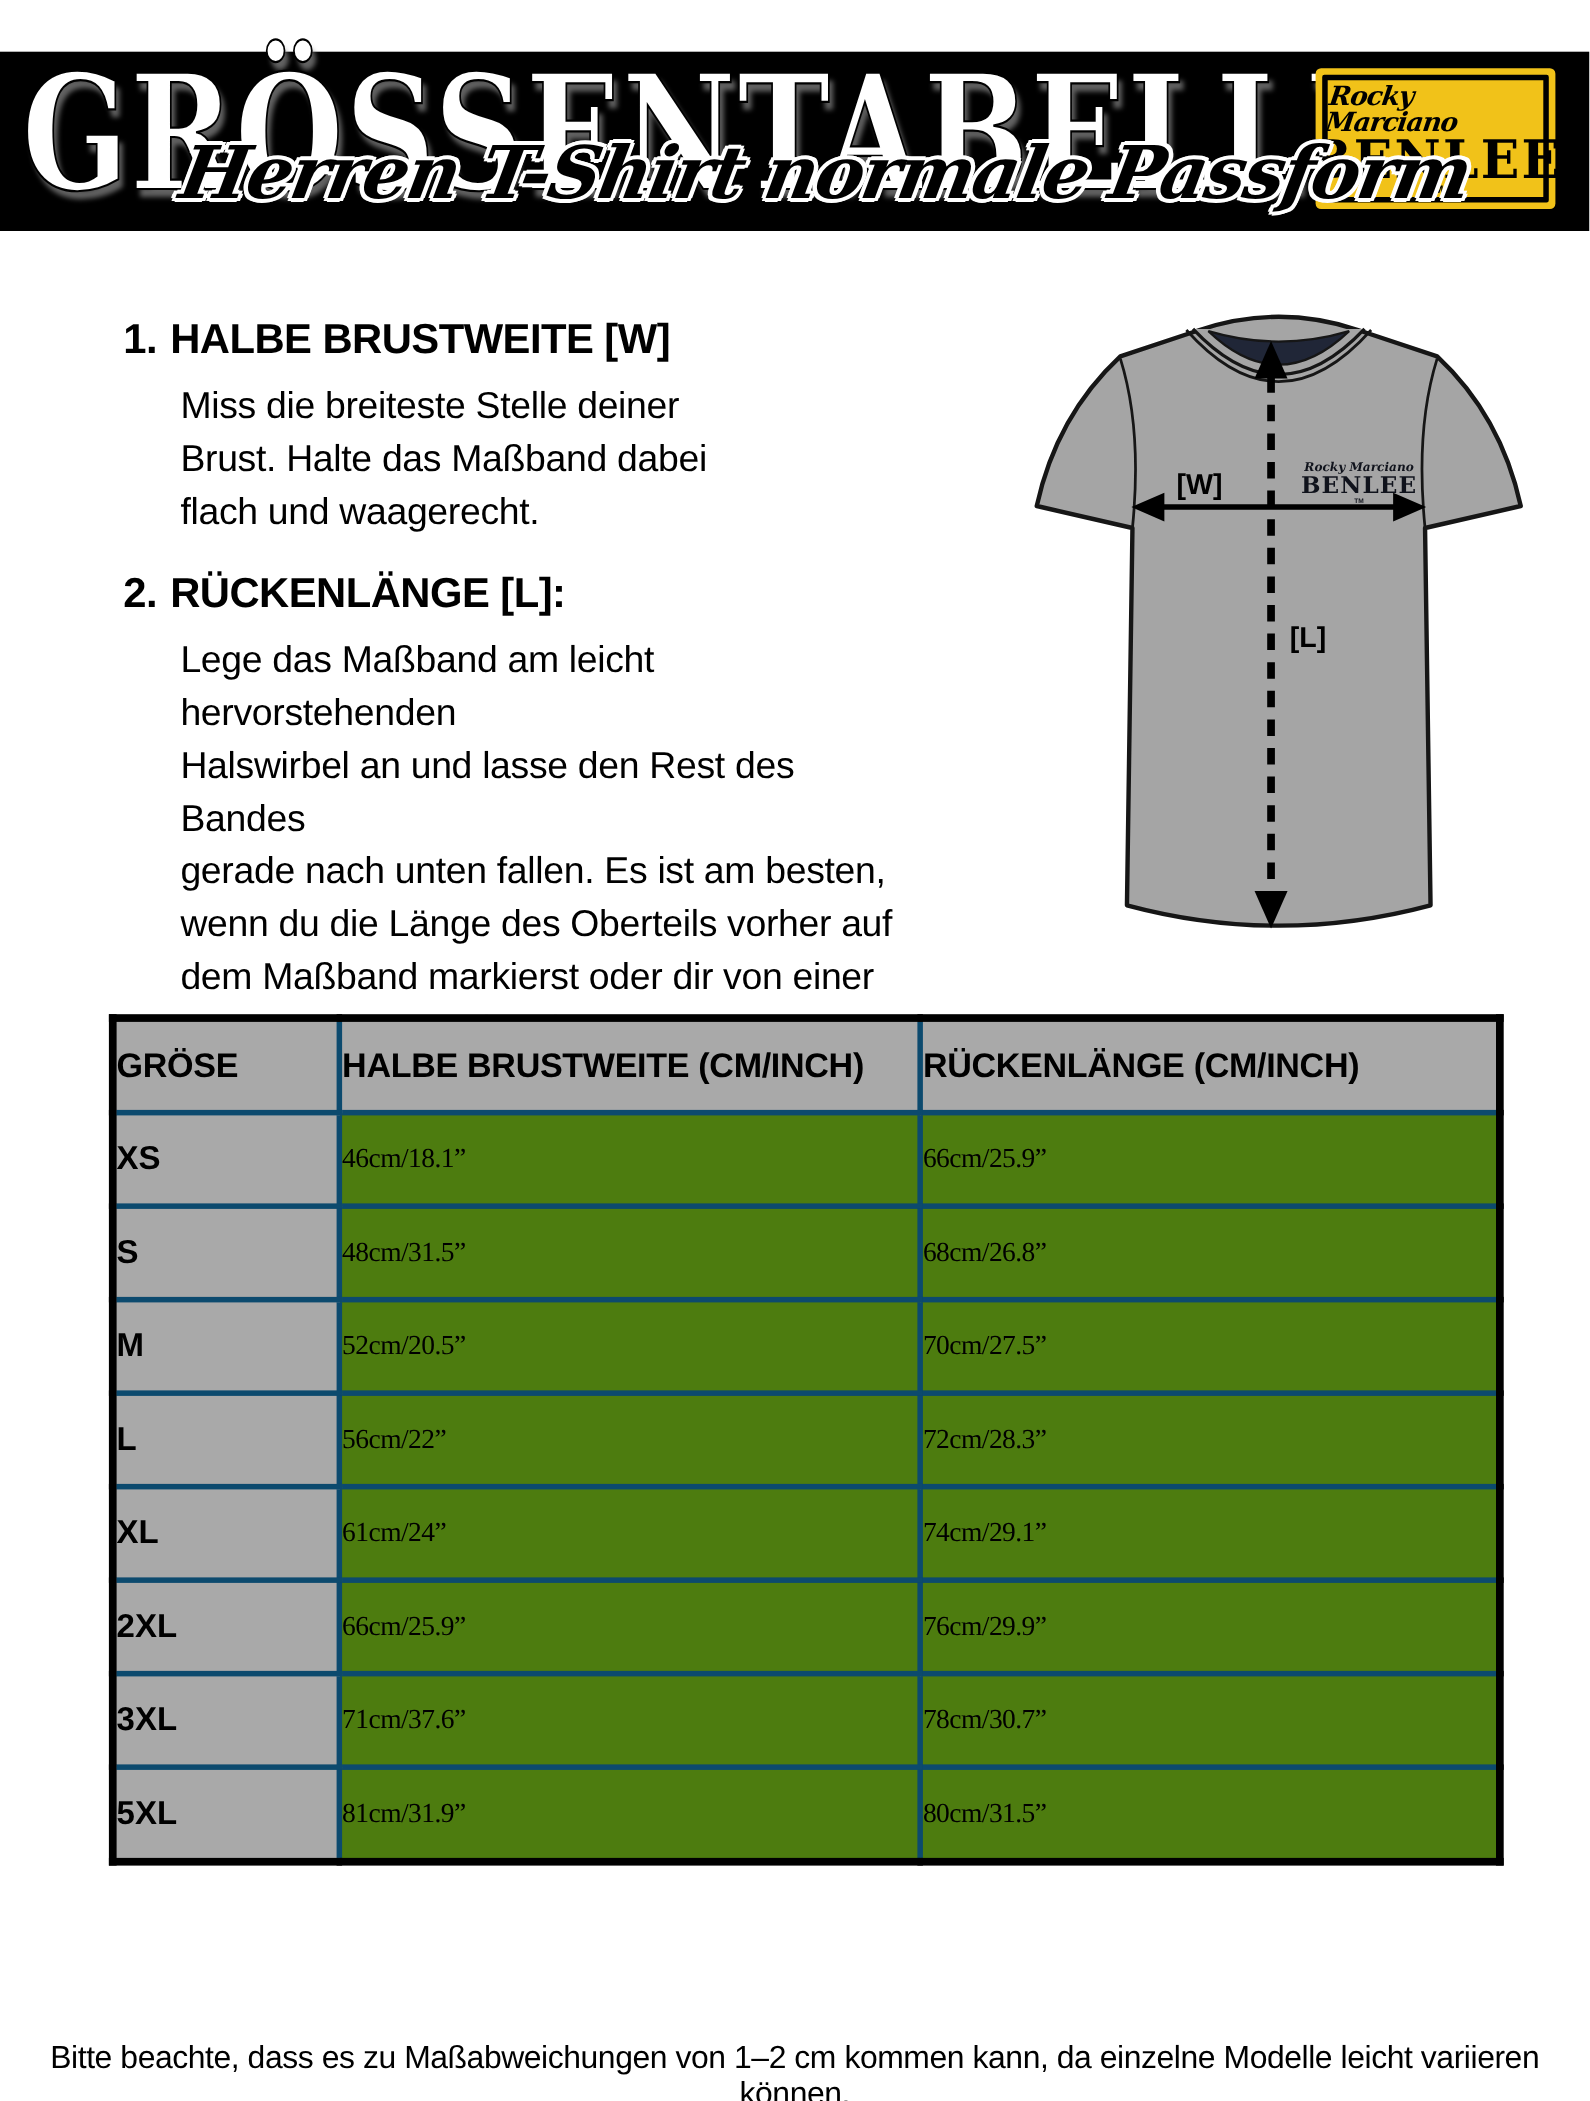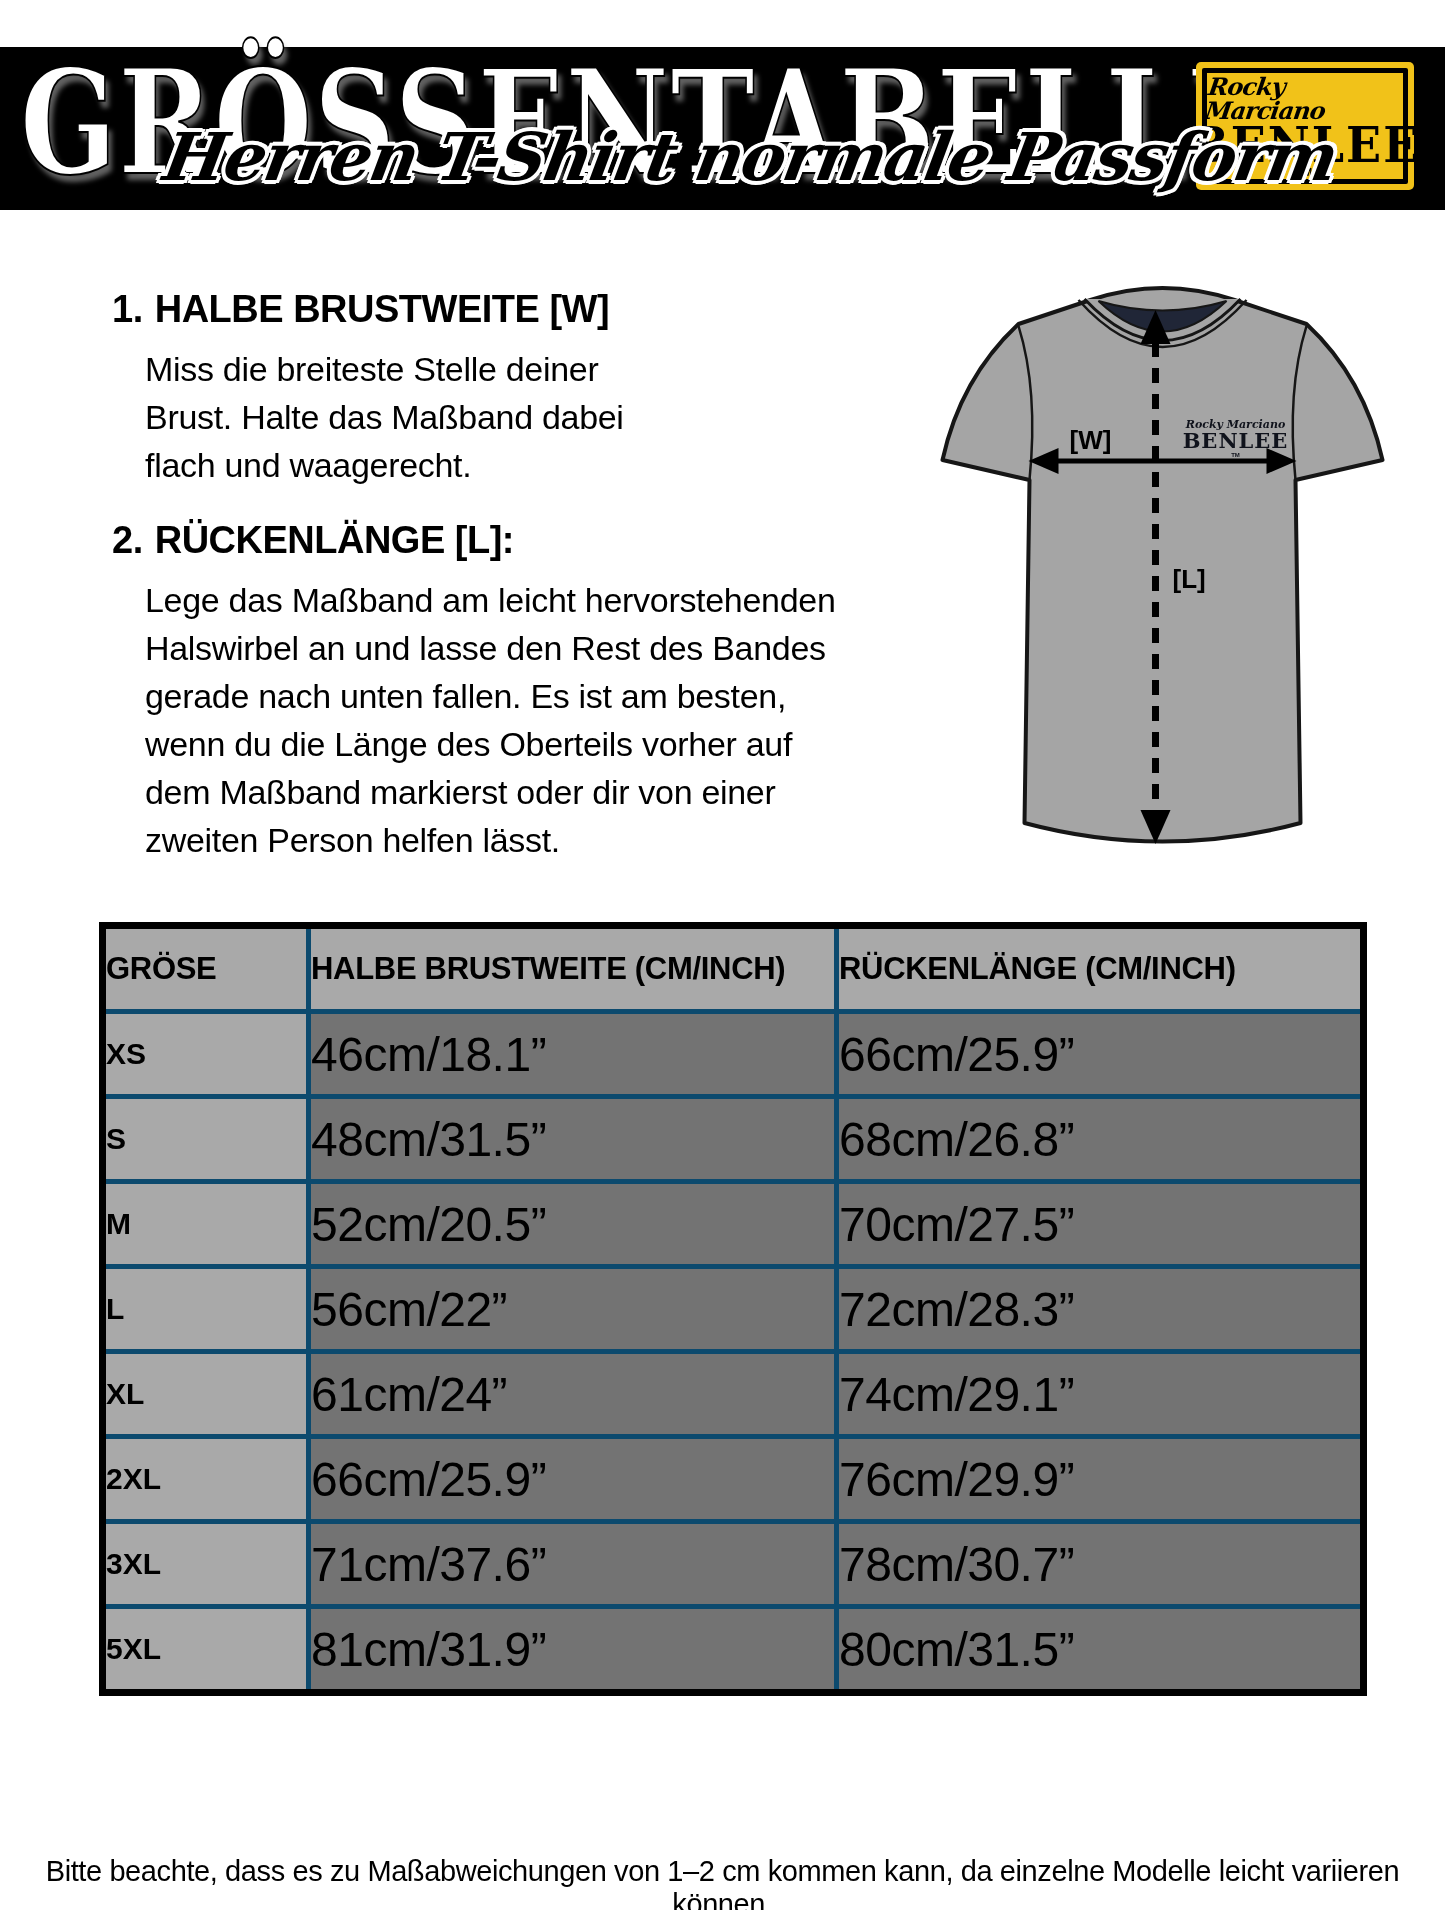--- a/index.html
+++ b/index.html
@@ -86,21 +86,21 @@
   }
   .instr-item{margin-bottom:30px;}
   .instr-head{
     display:flex;gap:12px;
     font-weight:700;
     font-size:38px;
     letter-spacing:-0.5px;
     margin-bottom:14px;
   }
   .instr-body{
-    margin-left:33px;
+    margin-left:52px;
     font-size:34px;
     line-height:48px;
     letter-spacing:-0.3px;
     white-space:pre-line;
     max-width:700px;
   }
 
   
   .diagram{
     position:absolute;left:930px;top:270px;width:465px;height:600px;
@@ -130,23 +130,24 @@
   .size-table td{height:80px;}
   .col-size{width:206px;}
   .col-chest{width:528px;}
   .col-back{width:527px;}
   .size-cell{
     background:#a9a9a9;
     font-weight:700;
     font-size:30px;
   }
   .val-cell{
-    background:#737373;
-    font-size:48px;
+    background:#4d7c0f;
+    font-size:25px;
     letter-spacing:-0.5px;
+    font-family:Liberation Serif, serif;
   }
 
   
   .footer-note{
     position:absolute;left:0;top:1855px;width:1445px;
     text-align:center;
     font-size:29px;
     letter-spacing:-0.4px;
   }
 </style>

